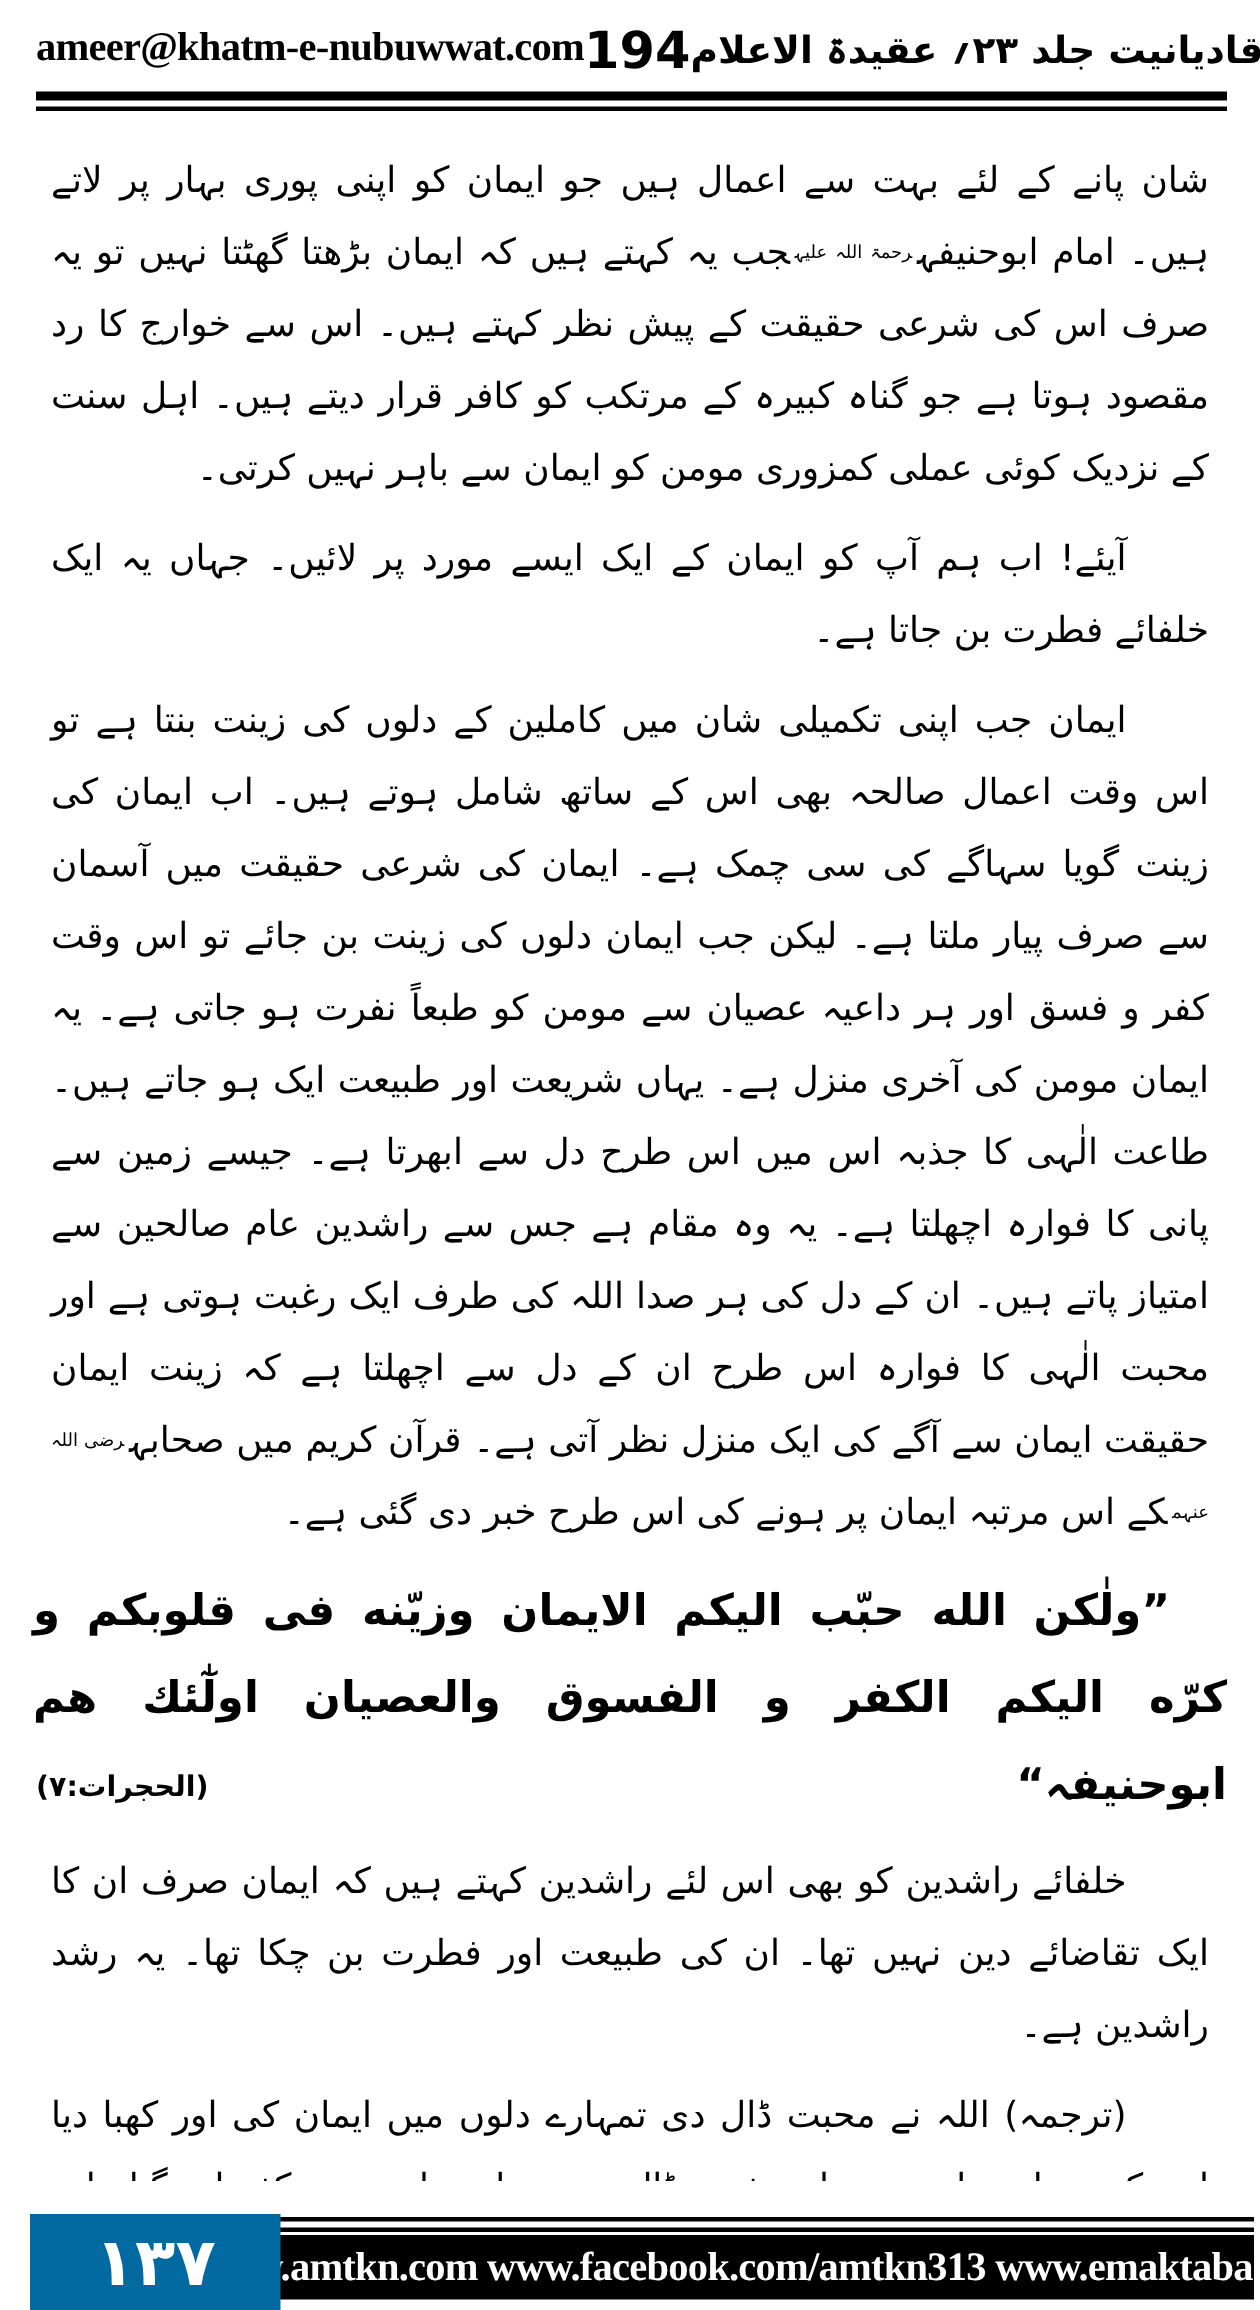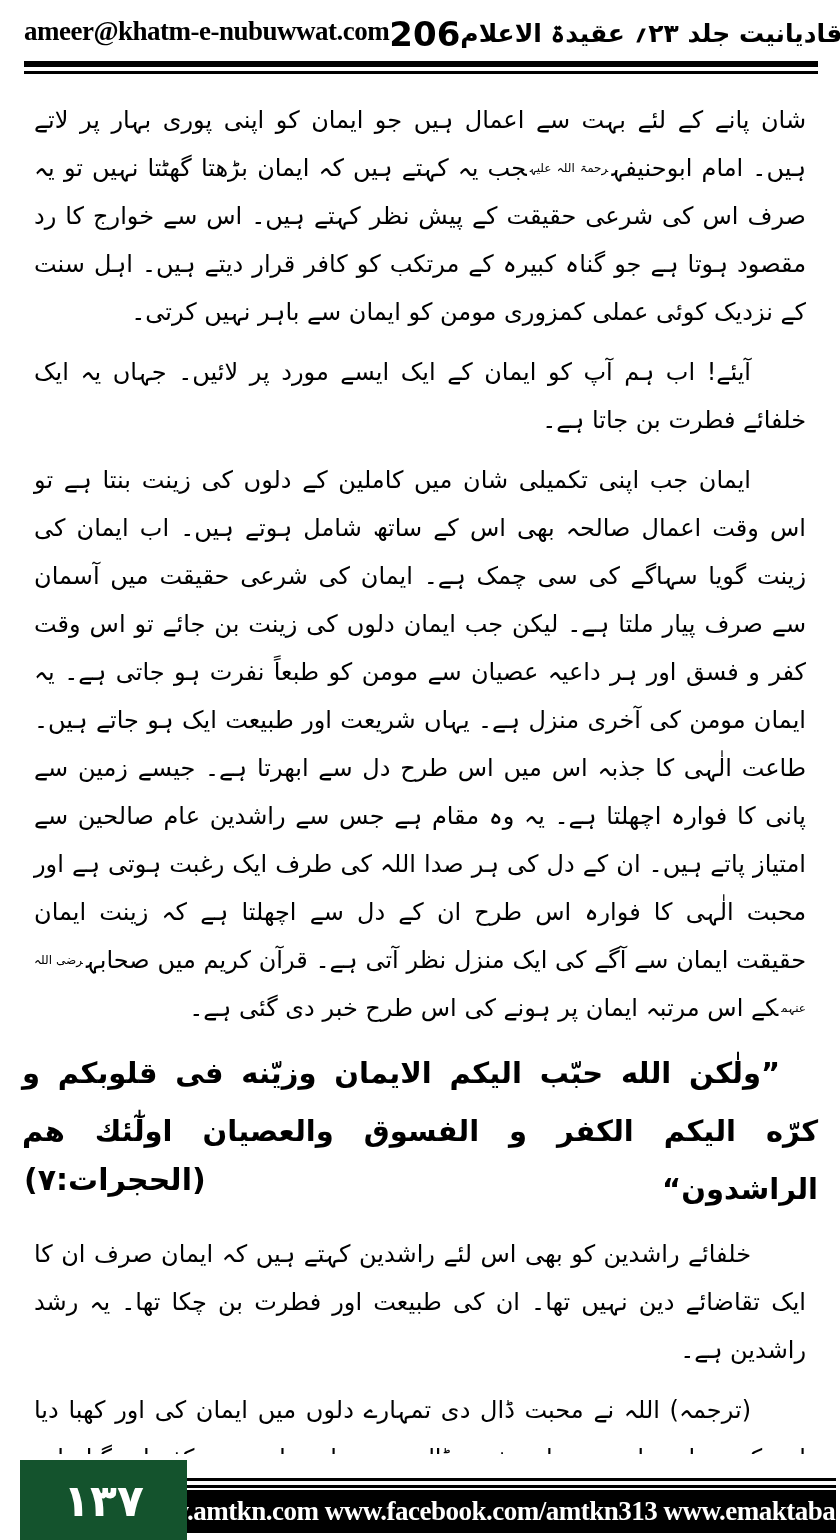--- a/index.html
+++ b/index.html
@@ -38,25 +38,25 @@
   }
   .para { margin:12px; }
   .indent { text-indent:55px; }
   .honorific { font-size:12px; margin:0 3px; vertical-align:4px; }
   .quote-wrap { position:relative; font-weight:bold; margin:6px 0 4px 0; }
   .quote-text {
     font-size:29px; line-height:2.0; text-indent:38px; text-align:justify;
   }
   .quote-ref {
     position:absolute; left:2px; bottom:8px;
-    font-size:30px; white-space:nowrap;
+    font-size:19px; white-space:nowrap;
   }
   .page-num-box {
-    position:absolute; left:20px; bottom:0; width:167px; height:80px;
-    background:#14532d; color:#fff; z-index:2;
+    position:absolute; left:20px; bottom:0; width:167px; height:64px;
+    background:#0369a1; color:#fff; z-index:2;
     display:flex; align-items:center; justify-content:center;
     direction:rtl; font-family:"DejaVu Sans", sans-serif;
     font-weight:bold; font-size:44px;
   }
   .footer-rules {
     position:absolute; left:180px; right:4px; bottom:52px; height:10px;
     border-top:3px solid #000; border-bottom:3px solid #000;
   }
   .footer-bar {
     position:absolute; left:180px; right:4px; bottom:7px; height:43px;
@@ -66,36 +66,36 @@
     font-size:27px; white-space:nowrap; letter-spacing:-0.5px;
   }
 </style>
 </head>
 <body>
 
 <div class="page">
 
   <div class="header">
     <span class="header-email">ameer@khatm-e-nubuwwat.com</span>
-    <span class="header-num">206</span>
+    <span class="header-num">194</span>
     <span class="header-title">محاسبہ قادیانیت جلد ۲۳؍ عقیدۃ الاعلام</span>
   </div>
 
   <div class="double-rule"></div>
 
   <div class="body-text">
 
     <p class="para"><span>شان پانے کے لئے بہت سے اعمال ہیں جو ایمان کو اپنی پوری بہار پر لاتے ہیں۔ امام ابوحنیفہ</span><span class="honorific">رحمۃ اللہ علیہ</span><span>جب یہ کہتے ہیں کہ ایمان بڑھتا گھٹتا نہیں تو یہ صرف اس کی شرعی حقیقت کے پیش نظر کہتے ہیں۔ اس سے خوارج کا رد مقصود ہوتا ہے جو گناہ کبیرہ کے مرتکب کو کافر قرار دیتے ہیں۔ اہل سنت کے نزدیک کوئی عملی کمزوری مومن کو ایمان سے باہر نہیں کرتی۔</span></p>
 
     <p class="para indent">آیئے! اب ہم آپ کو ایمان کے ایک ایسے مورد پر لائیں۔ جہاں یہ ایک خلفائے فطرت بن جاتا ہے۔</p>
 
     <p class="para indent"><span>ایمان جب اپنی تکمیلی شان میں کاملین کے دلوں کی زینت بنتا ہے تو اس وقت اعمال صالحہ بھی اس کے ساتھ شامل ہوتے ہیں۔ اب ایمان کی زینت گویا سہاگے کی سی چمک ہے۔ ایمان کی شرعی حقیقت میں آسمان سے صرف پیار ملتا ہے۔ لیکن جب ایمان دلوں کی زینت بن جائے تو اس وقت کفر و فسق اور ہر داعیہ عصیان سے مومن کو طبعاً نفرت ہو جاتی ہے۔ یہ ایمان مومن کی آخری منزل ہے۔ یہاں شریعت اور طبیعت ایک ہو جاتے ہیں۔ طاعت الٰہی کا جذبہ اس میں اس طرح دل سے ابھرتا ہے۔ جیسے زمین سے پانی کا فوارہ اچھلتا ہے۔ یہ وہ مقام ہے جس سے راشدین عام صالحین سے امتیاز پاتے ہیں۔ ان کے دل کی ہر صدا اللہ کی طرف ایک رغبت ہوتی ہے اور محبت الٰہی کا فوارہ اس طرح ان کے دل سے اچھلتا ہے کہ زینت ایمان حقیقت ایمان سے آگے کی ایک منزل نظر آتی ہے۔ قرآن کریم میں صحابہ</span><span class="honorific">رضی اللہ عنہم</span><span>کے اس مرتبہ ایمان پر ہونے کی اس طرح خبر دی گئی ہے۔</span></p>
 
     <div class="quote-wrap">
-      <p class="quote-text">”ولٰكن الله حبّب اليكم الايمان وزيّنه فی قلوبكم و كرّه اليكم الكفر و الفسوق والعصيان اولٰٓئك هم الراشدون“</p>
+      <p class="quote-text">”ولٰكن الله حبّب اليكم الايمان وزيّنه فی قلوبكم و كرّه اليكم الكفر و الفسوق والعصيان اولٰٓئك هم ابوحنیفہ“</p>
       <span class="quote-ref">(الحجرات:۷)</span>
     </div>
 
     <p class="para indent">خلفائے راشدین کو بھی اس لئے راشدین کہتے ہیں کہ ایمان صرف ان کا ایک تقاضائے دین نہیں تھا۔ ان کی طبیعت اور فطرت بن چکا تھا۔ یہ رشد راشدین ہے۔</p>
 
     <p class="para indent">(ترجمہ) اللہ نے محبت ڈال دی تمہارے دلوں میں ایمان کی اور کھبا دیا اس کو تمہارے دلوں میں اور نفرت ڈال دی تمہارے دلوں میں کفر اور گناہ اور نافرمانی کی۔ ان صفات کے لوگ راشدین ہیں۔</p>
 
   </div>
 
   <div class="page-num-box">۱۳۷</div>

